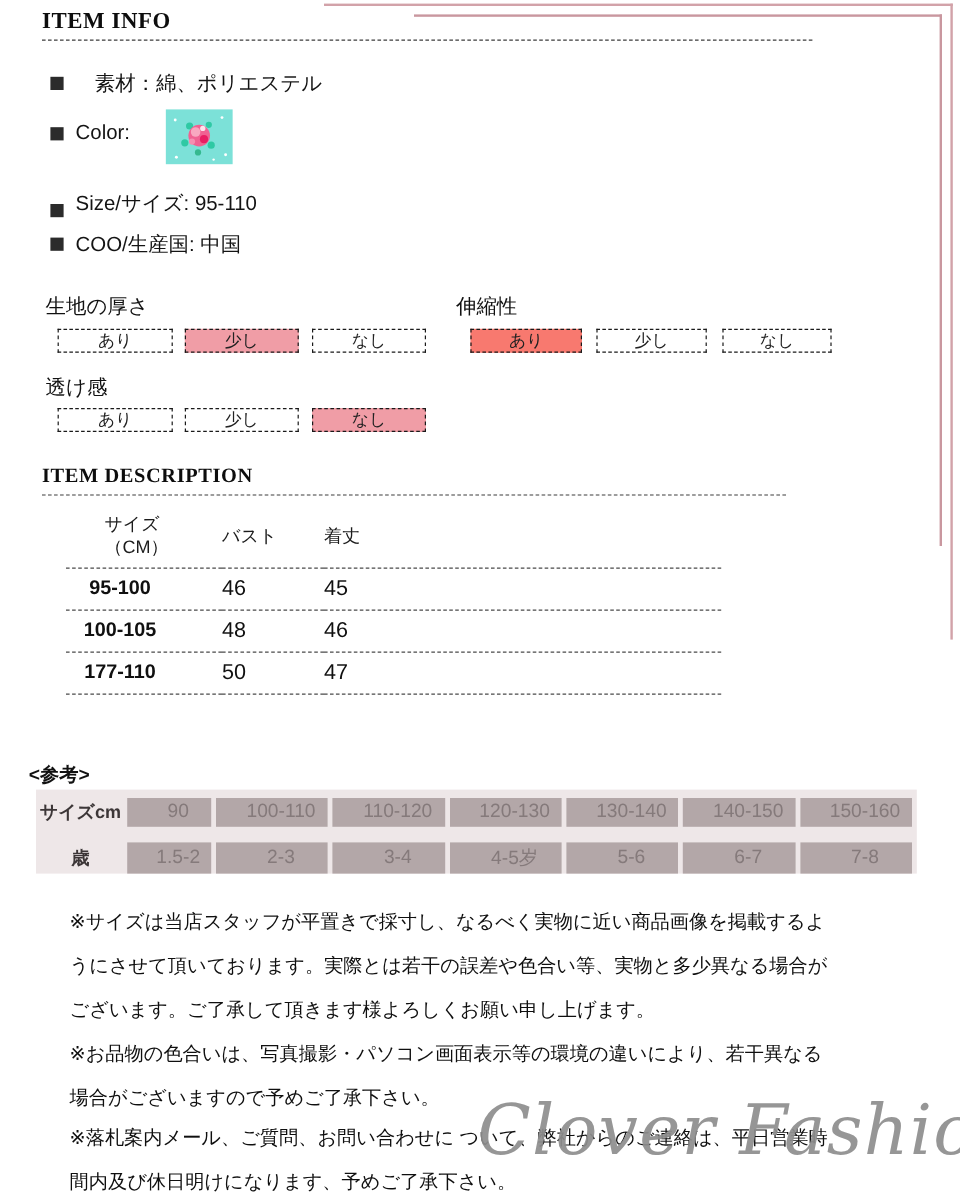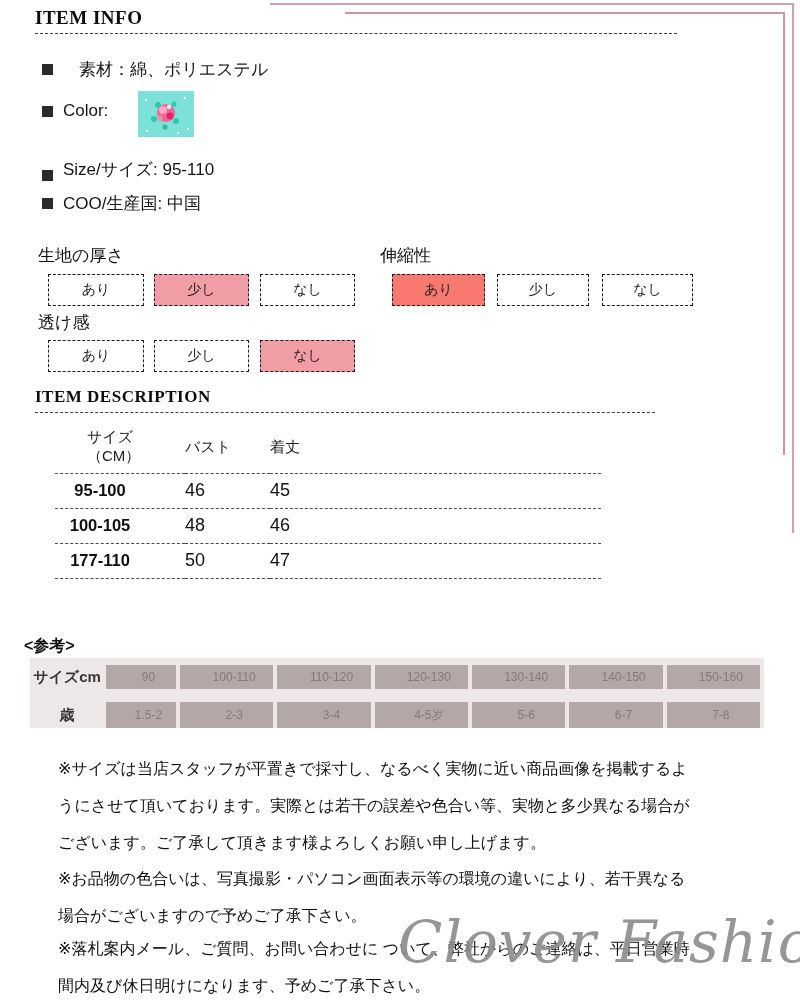--- a/index.html
+++ b/index.html
@@ -29,40 +29,40 @@
   .h-item{position:absolute;left:35px;top:7px;font-size:19px;}
   .rule-dash-1{position:absolute;left:35px;top:33px;width:642px;border-top:1px dashed #3c3c3c;}
   .h-size{position:absolute;left:35px;top:387px;font-size:17px;}
   .rule-dash-2{position:absolute;left:35px;top:412px;width:620px;border-top:1px dashed #3c3c3c;}
 
   .bullet-row{position:absolute;left:42px;display:flex;align-items:center;font-size:17px;}
   .sq{width:11px;height:11px;background:#2b2b2b;display:inline-block;margin-right:10px;flex:0 0 auto;}
   .swatch{position:absolute;left:138px;top:91px;width:56px;height:46px;display:block;}
 
   .attr-label{position:absolute;font-size:17px;color:#111;text-align:right;}
-  .chip{position:absolute;height:32px;border:1px dashed #1a1a1a;font-size:14px;
+  .chip{position:absolute;height:20px;border:1px dashed #1a1a1a;font-size:14px;
     display:flex;align-items:center;justify-content:center;color:#222;background:#fff;}
   .chip.hl-light{background:var(--hl-light);}
   .chip.hl-strong{background:var(--hl-strong);}
 
   .size-table{position:absolute;left:55px;top:424px;width:546px;border-collapse:collapse;}
   .size-table th{font-size:15px;font-weight:500;text-align:left;color:#1c1c1c;
     border-bottom:1px dashed #4a4a4a;padding:4px 0 7px 0;}
   .size-table th.c1{width:130px;padding-left:32px;}
   .size-table th.c2{width:85px;}
   .size-table td{font-size:18px;border-bottom:1px dashed #4a4a4a;padding:6px 0 7px 0;color:#101010;}
   .size-table td.c1{text-align:center;font-weight:bold;font-size:16.5px;padding-right:40px;}
 
   .h-ref{position:absolute;left:24px;top:636px;font-size:16px;font-weight:bold;color:#111;}
   .ref-table{position:absolute;left:30px;top:658px;width:734px;height:70px;background:var(--ref-bg);
     display:grid;grid-template-columns:70px 70px repeat(6,1fr);grid-template-rows:24px 26px;
     column-gap:4px;row-gap:13px;padding:7px 4px 6px 2px;align-items:stretch;}
   .ref-label{display:flex;align-items:center;justify-content:center;font-size:15px;font-weight:600;color:#3c3637;}
   .ref-cell{background:var(--ref-cell);display:flex;align-items:center;justify-content:center;
-    font-size:12px;color:var(--ref-cell-text);padding-left:15px;}
+    font-size:16px;color:var(--ref-cell-text);padding-left:15px;}
 
   .note{position:absolute;left:58px;width:665px;font-size:16px;line-height:37px;color:#0f0f0f;white-space:pre-line;}
   .note-1{top:750px;}
   .note-2{top:860px;}
   .note-3{top:930px;}
 
   .watermark{position:absolute;left:398px;top:908px;width:402px;font-family:"DejaVu Serif","Liberation Serif",serif;
     font-style:italic;font-size:58px;color:var(--watermark);white-space:nowrap;letter-spacing:1px;opacity:.92;}
 </style>
 </head>

